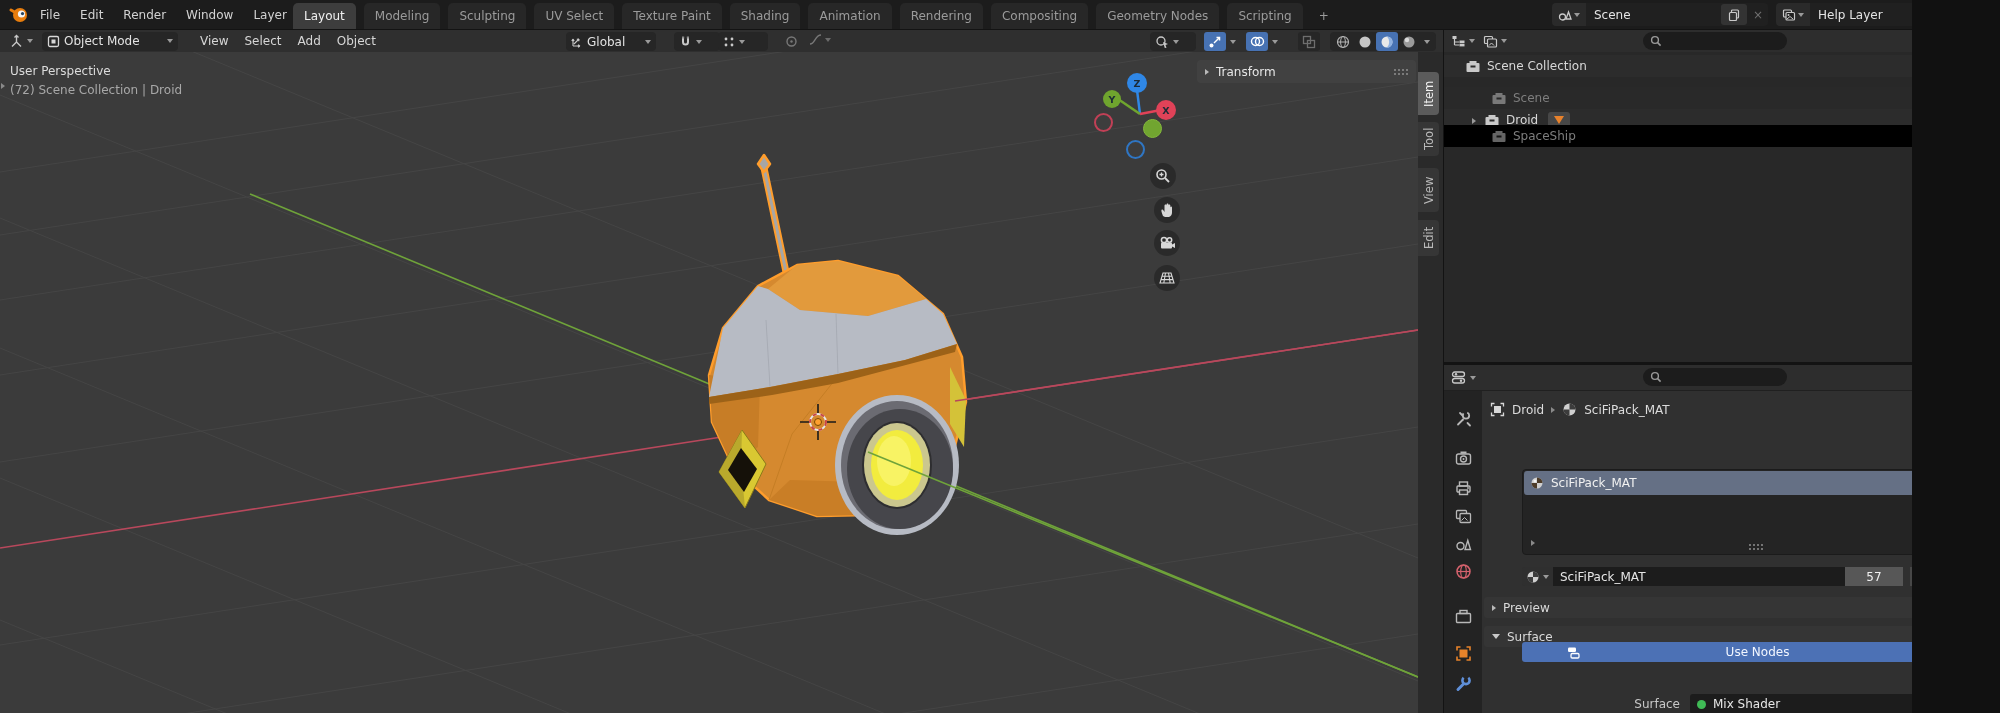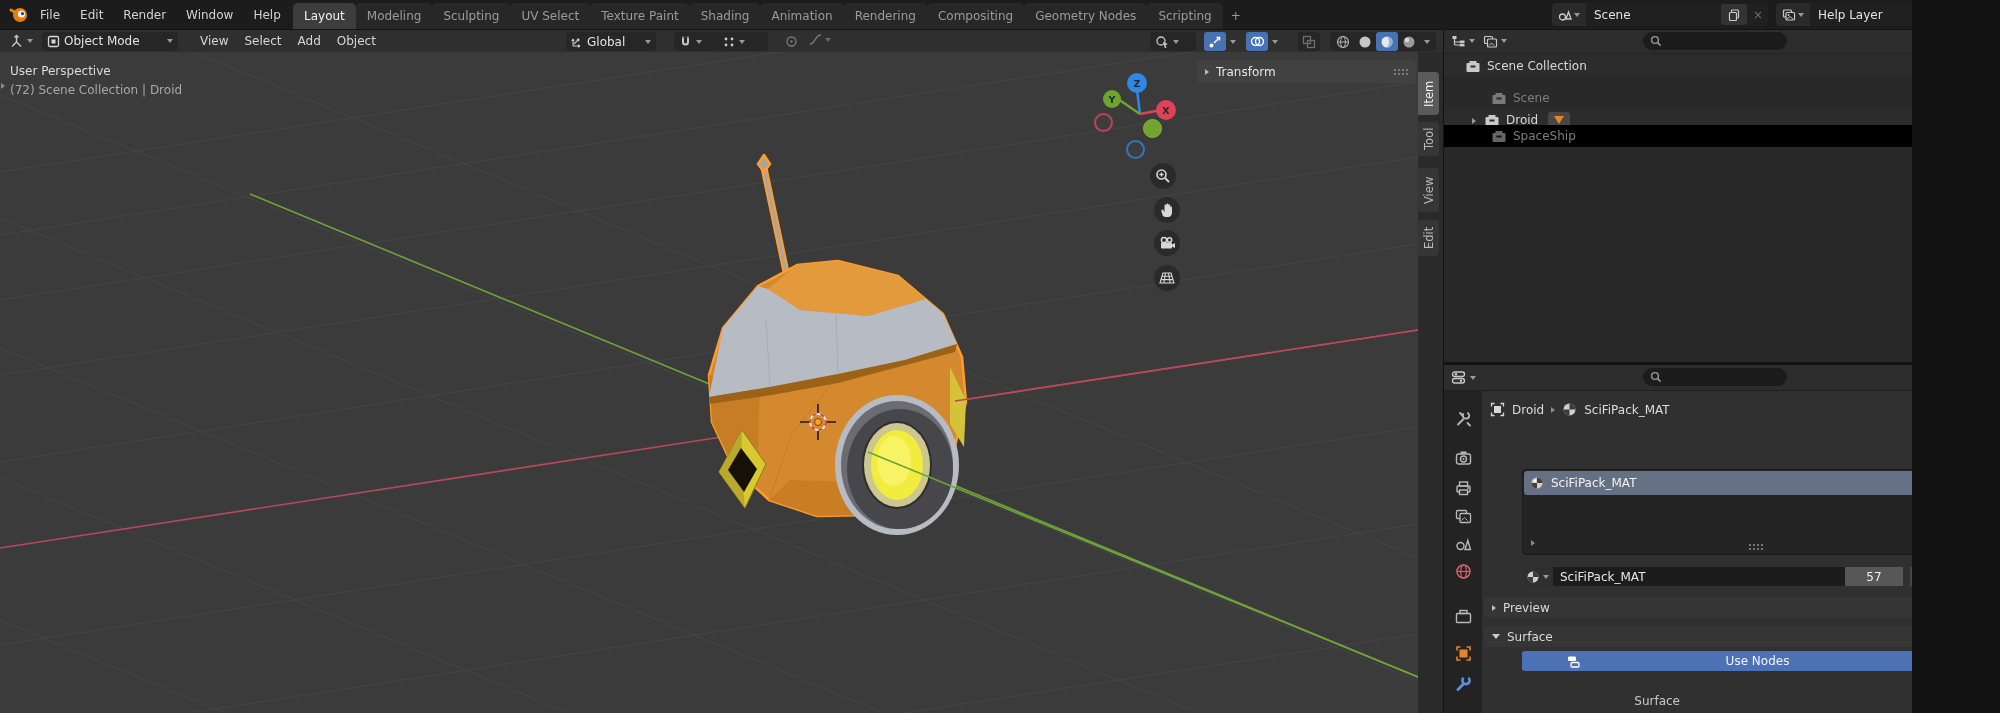--- a/index.html
+++ b/index.html
@@ -9,21 +9,21 @@
   .abs{position:absolute;}
   .row{display:flex;align-items:center;}
   
   .tri-d{width:0;height:0;border-left:3.5px solid transparent;border-right:3.5px solid transparent;border-top:4.5px solid #9a9a9a;display:inline-block;}
   .tri-r{width:0;height:0;border-top:3.5px solid transparent;border-bottom:3.5px solid transparent;border-left:4.5px solid #b9b9b9;display:inline-block;}
   .tri-dn{width:0;height:0;border-left:4px solid transparent;border-right:4px solid transparent;border-top:5px solid #c9c9c9;display:inline-block;}
   .dots{width:15px;height:7px;background-image:radial-gradient(circle,#8e8e8e 1px,transparent 1.3px);background-size:4px 4px;opacity:.75;}
   
   #topbar{left:0;top:0;width:2000px;height:29px;background:#1c1c1c;}
   .menu-item{padding:0 10px;height:29px;display:flex;align-items:center;color:#d2d2d2;}
-  #ws-tabs{left:293px;top:3px;height:26px;display:flex;gap:0;}
+  #ws-tabs{left:293px;top:3px;height:26px;display:flex;gap:8px;}
   .ws-tab{height:26px;padding:0 11px;display:flex;align-items:center;background:#272727;color:#9b9b9b;border-radius:5px 5px 0 0;}
   .ws-tab.active{background:#3d3d3d;color:#efefef;}
   .ws-add{padding:0 8px;color:#9b9b9b;display:flex;align-items:center;}
   .id-group{position:absolute;top:3px;height:23px;display:flex;background:#202020;border-radius:4px;overflow:hidden;}
   .id-icon-btn{width:34px;background:#2a2a2a;display:flex;align-items:center;justify-content:center;gap:2px;}
   .id-name{padding:0 8px;display:flex;align-items:center;color:#e4e4e4;flex:1;}
   .id-copy{width:26px;background:#333;display:flex;align-items:center;justify-content:center;border-radius:3px;margin:1px;}
   .id-x{width:20px;display:flex;align-items:center;justify-content:center;color:#6f6f6f;}
   
   #vp-header{left:0;top:29px;width:1443px;height:23px;background:#2f2f2f;border-top:1px solid #131313;box-sizing:border-box;}
@@ -82,21 +82,21 @@
         <circle cx="13" cy="10" r="7" fill="#e87d0d"></circle>
         <circle cx="14.5" cy="9" r="3.6" fill="#f4f4f4"></circle>
         <circle cx="15.5" cy="8.6" r="1.6" fill="#24435f"></circle>
       </svg>
     </div>
     <div class="row abs" style="left:30px;top:0;height:29px">
       <div class="menu-item">File</div>
       <div class="menu-item">Edit</div>
       <div class="menu-item">Render</div>
       <div class="menu-item">Window</div>
-      <div class="menu-item">Help</div>
+      <div class="menu-item">Layer</div>
     </div>
     <div id="ws-tabs" class="abs">
       <div class="ws-tab active">Layout</div>
       <div class="ws-tab">Modeling</div>
       <div class="ws-tab">Sculpting</div>
       <div class="ws-tab">UV Select</div>
       <div class="ws-tab">Texture Paint</div>
       <div class="ws-tab">Shading</div>
       <div class="ws-tab">Animation</div>
       <div class="ws-tab">Rendering</div>
@@ -743,31 +743,35 @@
         <span>Preview</span>
         <span class="dots" style="margin-left:auto"></span>
       </div>
 
       <div class="panel-hdr" style="top:235px">
         <span class="tri-dn"></span>
         <span>Surface</span>
         <span class="dots" style="margin-left:auto"></span>
       </div>
 
-      <div id="use-nodes" style="top:260px">
+      <div id="use-nodes" style="top:251px">
         <span class="abs" style="left:45px">
           <svg width="15" height="13">
               <rect x="1" y="1.5" width="8" height="4.5" rx="1.2" fill="#fff"></rect>
               <rect x="4" y="7.5" width="8" height="4.5" rx="1.2" fill="none" stroke="#fff" stroke-width="1.3"></rect>
               <circle cx="10" cy="3.7" r="1" fill="#4c71b5"></circle>
             </svg>
         </span>
         <span>Use Nodes</span>
       </div>
 
       <div class="row" style="position:absolute;left:0;top:303px;width:511px">
         <div style="width:198px;text-align:right;color:#c8c8c8;padding-right:10px">Surface</div>
+        <div class="field" style="width:303px;height:20px;gap:7px">
+          <span style="width:9px;height:9px;border-radius:50%;background:#3fba55;display:inline-block"></span>
+          <span>Mix Shader</span>
+        </div>
       </div>
 
     </div>
   </div>
 
 </div>
 
 </body></html>

